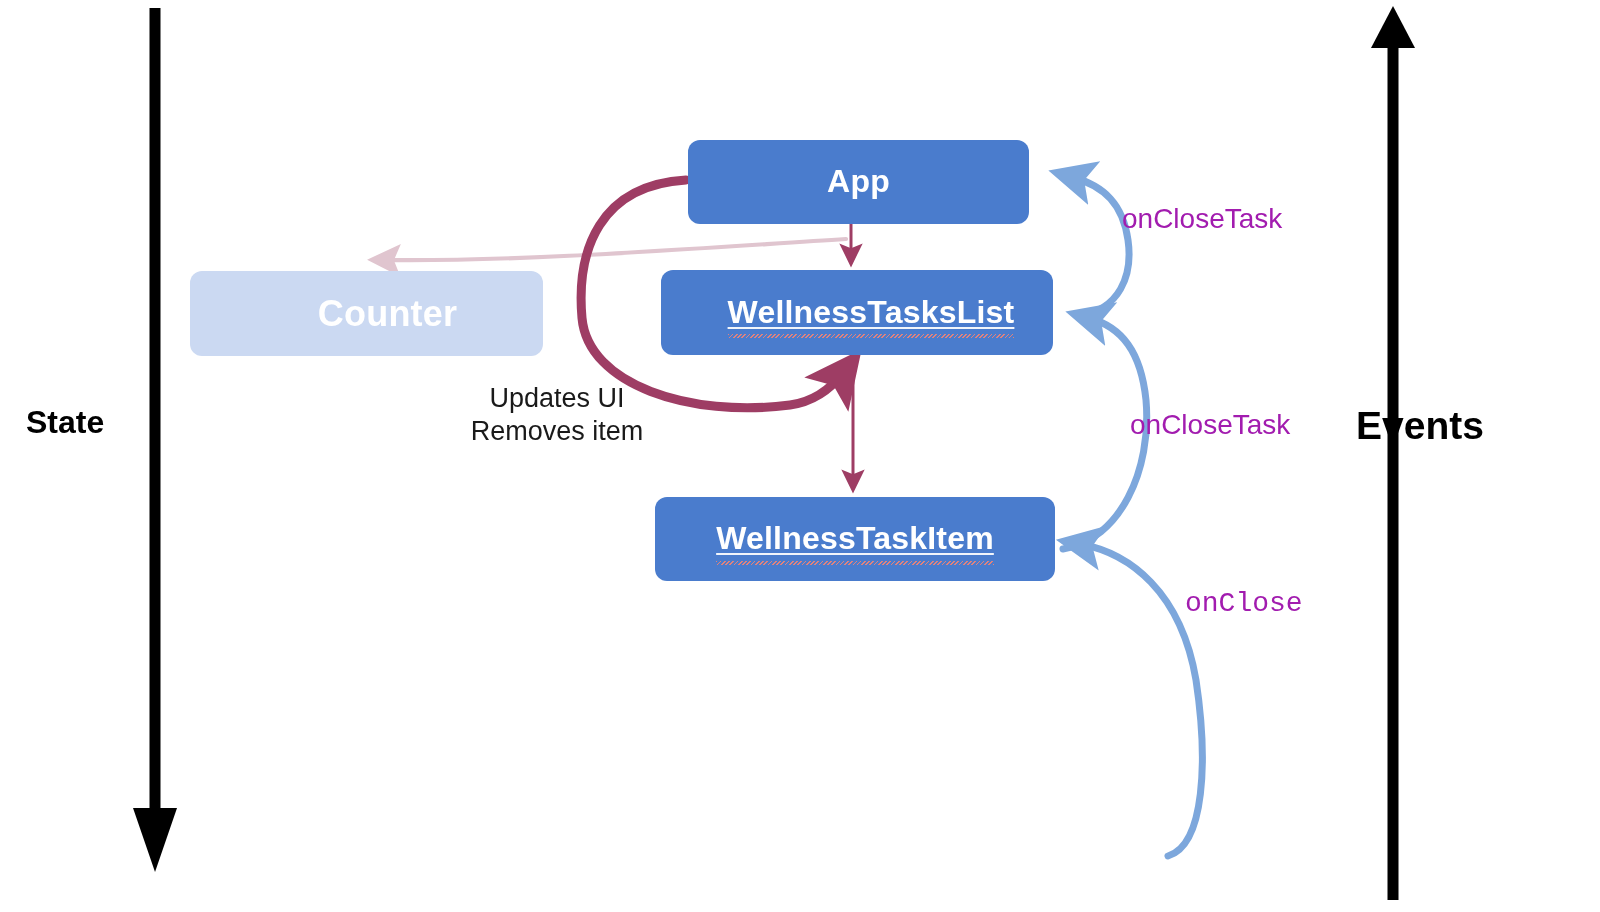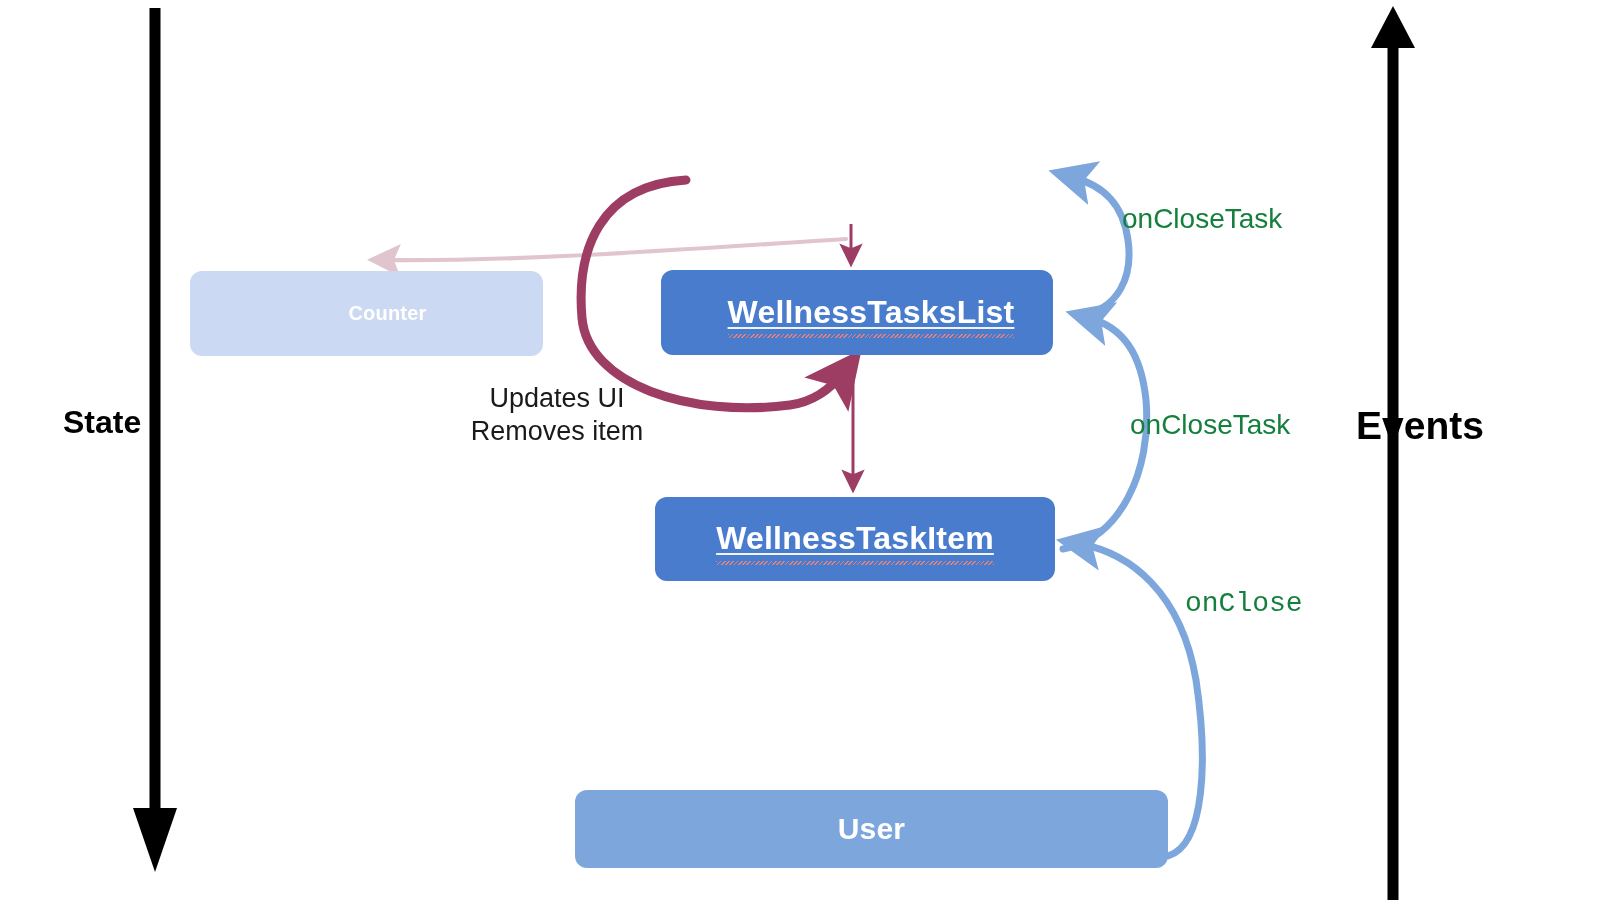--- a/index.html
+++ b/index.html
@@ -69,21 +69,21 @@
   .axis-label {
     position: absolute;
     font-family: "Liberation Sans", sans-serif;
     font-weight: bold;
     color: #000000;
     white-space: nowrap;
   }
   .edge-label {
     position: absolute;
     font-family: "Liberation Sans", sans-serif;
-    color: #15803d;
+    color: #a21caf;
     white-space: nowrap;
   }
   .multiline-label {
     position: absolute;
     font-family: "Liberation Sans", sans-serif;
     color: #1a1a1a;
     text-align: center;
     line-height: 1.22;
     white-space: pre-line;
   }
@@ -142,44 +142,44 @@
 
     <g>
       <path d="M 1063,549 C 1120,540 1152,470 1146,400 C 1141,352 1122,327 1089,318" stroke="#7da7dc" stroke-width="7" fill="none" stroke-linecap="round" marker-end="url(#mk-event)"></path>
     </g>
 
     <g>
       <path d="M 1168,856 C 1205,845 1208,760 1196,680 C 1181,592 1130,553 1080,544" stroke="#7da7dc" stroke-width="7" fill="none" stroke-linecap="round" marker-end="url(#mk-event)"></path>
     </g>
   </svg>
 
+  <div class="node" style="left:688px; top:140px; width:341px; height:84px; background:#4a7ccd;">
+    <span class="node-label" style="font-size:32px;">App</span>
+  </div>
 
   <div class="node" style="left:190px; top:271px; width:353px; height:85px; background:#cbd9f2;">
-    <span class="node-label" style="font-size:20px;margin-left:42px;">Counter</span>
+    <span class="node-label" style="font-size:36px;margin-left:42px;">Counter</span>
   </div>
 
   <div class="node" style="left:661px; top:270px; width:392px; height:85px; background:#4a7ccd;padding-left:28px;">
     <span class="spellwrap">
       <span class="node-label spell" style="font-size:32px;">WellnessTasksList</span>
       <span class="squiggle"></span>
     </span>
   </div>
 
   <div class="node" style="left:655px; top:497px; width:400px; height:84px; background:#4a7ccd;">
     <span class="spellwrap">
       <span class="node-label spell" style="font-size:32px;">WellnessTaskItem</span>
       <span class="squiggle"></span>
     </span>
   </div>
 
-  <div class="node" style="left:575px; top:790px; width:593px; height:78px; background:#7da7dc;">
-    <span class="node-label" style="font-size:30px;">User</span>
-  </div>
 
-  <div class="axis-label" style="left:26px; top:404px; font-size:32px;margin-left:37px;">State</div>
+  <div class="axis-label" style="left:26px; top:404px; font-size:32px;">State</div>
 
   <div class="axis-label" style="left:1356px; top:404px; font-size:39px;">Events</div>
 
   <div class="edge-label" style="left:1122px; top:203px; font-size:28px;">onCloseTask</div>
 
   <div class="edge-label" style="left:1130px; top:409px; font-size:28px;">onCloseTask</div>
 
   <div class="edge-label" style="left:1185px; top:588px; font-size:28px;font-family:Liberation Mono, monospace;">onClose</div>
 
   <div class="multiline-label" style="left:452px; top:382px; width:210px; font-size:27px;">Updates UI

